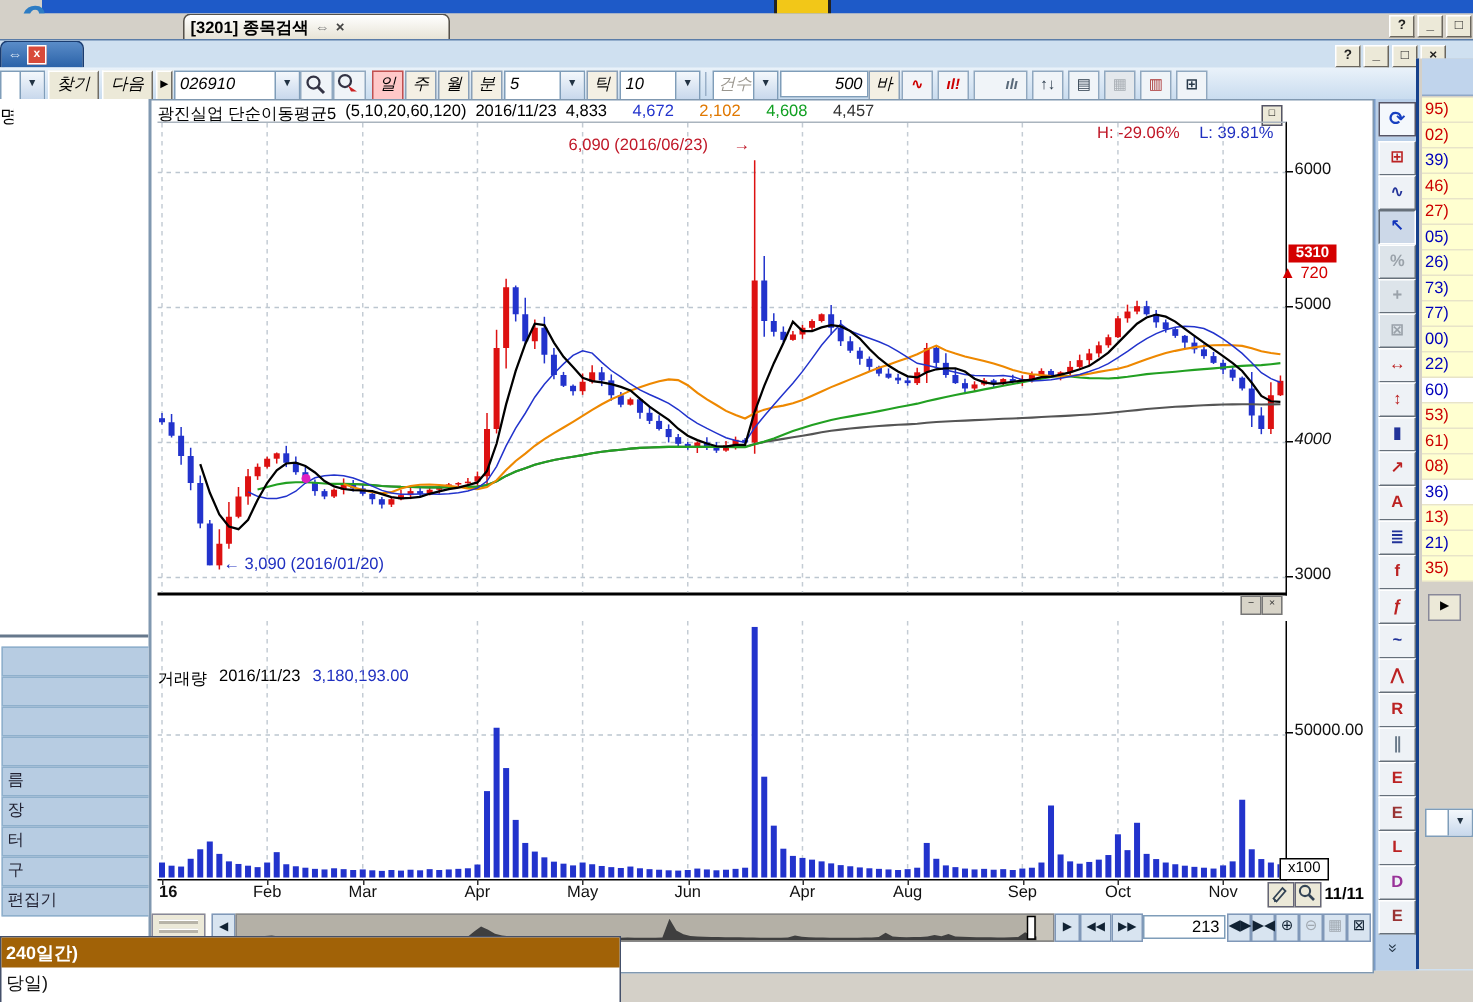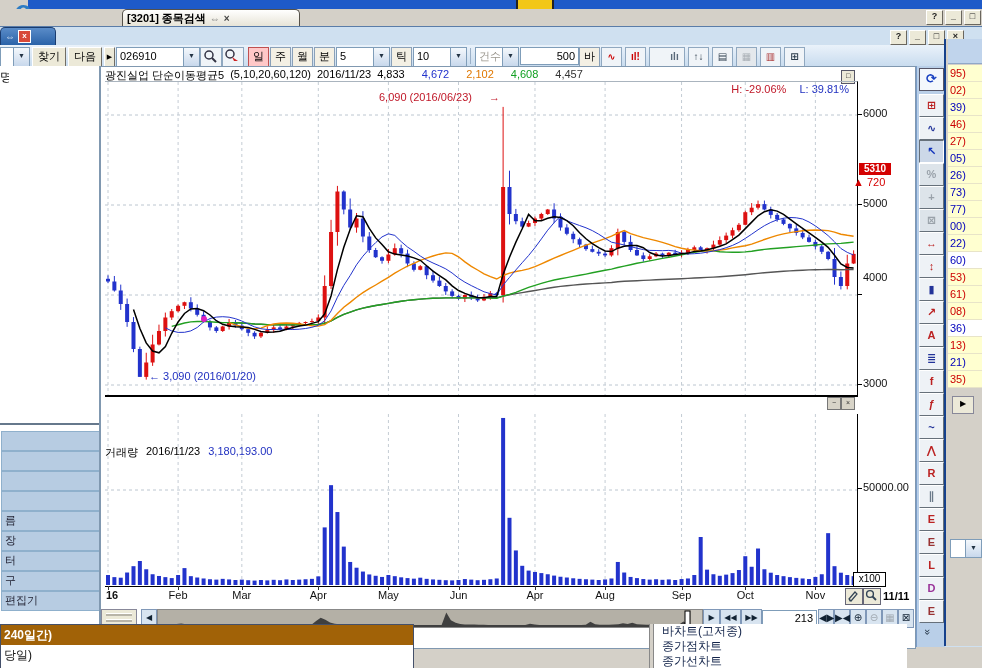--- a/index.html
+++ b/index.html
@@ -24,21 +24,21 @@
   .winbtn{width:15px;height:13px;background:#ece9d8;border:1px solid;border-color:#fff #6a665e #6a665e #fff;
      font-size:9px;line-height:11px;text-align:center;font-weight:bold;color:#222;}
   
   #frontwin{left:0;top:26px;width:982px;height:620px;background:#cfe0f0;border-top:1px solid #5a7ca8;}
   #front-tab{left:0;top:0;width:46px;height:17px;background:linear-gradient(#5a8cc8,#2a62a8);
      border:1px solid #1a3c70;border-bottom:none;border-radius:5px 5px 0 0;display:flex;align-items:center;gap:3px;padding:0 4px;}
   #front-tab .lnk{color:#d8e4f2;font-size:10px;}
   #front-tab .cls{width:11px;height:11px;background:#d84a3a;border:1px solid #fff;color:#fff;font-size:8px;line-height:10px;text-align:center;font-weight:bold;}
   #inner-winbtns{left:890px;top:3px;}
   
-  #tbar{left:0;top:18px;width:960px;height:23px;background:linear-gradient(#eaf2fa,#c6daee);border-bottom:1px solid #8aa8c8;}
+  #tbar{left:0;top:18px;width:960px;height:23px;background:linear-gradient(#eaf2fa,#c6daee);border-bottom:1px solid #8aa8c8;font-style:italic;}
   .tbtn{position:absolute;top:2px;height:18px;background:#ece9d8;border:1px solid;border-color:#fff #716d64 #716d64 #fff;
      text-align:center;line-height:17px;font-size:11px;}
   .flatbtn{position:absolute;top:2px;height:18px;background:#f4f0e4;border:1px solid #8aa0b8;text-align:center;line-height:17px;font-size:11px;}
   .selbtn{background:#ffc8c8;border:1px solid #c05050;}
   .combo{position:absolute;top:2px;height:18px;background:#fff;border:1px solid #7f9db9;display:flex;}
   .combo .val{flex:1;line-height:16px;padding-left:3px;font-size:11px;}
   .combo .dd{width:15px;background:linear-gradient(#f4f8fc,#c8d8ec);border-left:1px solid #7f9db9;font-size:7px;line-height:16px;text-align:center;color:#234;}
   .combo.dis .val{color:#9a968e;}
   .tbinput{position:absolute;top:2px;height:16px;background:#fff;border:1px solid #7f9db9;text-align:right;padding-right:3px;line-height:16px;font-size:11px;}
   #tb-icons{position:absolute;left:601px;top:2px;display:flex;gap:3px;}
@@ -677,21 +677,21 @@
         <div class="navbtn" style="left: 717px; width: 14px; font-size: 10px;">◀▶</div>
         <div class="navbtn" style="left: 733px; width: 14px; font-size: 10px;">▶◀</div>
         <div class="navbtn" style="left: 749px; width: 14px; font-size: 10px;">⊕</div>
         <div class="navbtn dis" style="left: 765px; width: 14px; font-size: 10px;">⊖</div>
         <div class="navbtn dis" style="left: 781px; width: 14px; font-size: 10px;">▦</div>
         <div class="navbtn" style="left: 797px; width: 14px; font-size: 10px;">⊠</div>
         <div class="ylab" style="top: 40px;">6000</div>
         <div class="ytick" style="top: 47px;"></div>
         <div class="ylab" style="top: 130px;">5000</div>
         <div class="ytick" style="top: 137px;"></div>
-        <div class="ylab" style="top: 204px;">4000</div>
+        <div class="ylab" style="top: 220px; font-style: italic;">4000</div>
         <div class="ytick" style="top: 227px;"></div>
         <div class="ylab" style="top: 310px;">3000</div>
         <div class="ytick" style="top: 317px;"></div>
         <div class="ylab" style="top: 414px;">50000.00</div>
         <div class="ytick" style="top: 421px;"></div>
         <div class="xlab" style="left: 5px; text-align: left; font-weight: bold;">16</div>
         <div class="xtick" style="left: 7px;"></div>
         <div class="xlab" style="left: 62.1017px;">Feb</div>
         <div class="xtick" style="left: 77.1017px;"></div>
         <div class="xlab" style="left: 125.831px;">Mar</div>
@@ -768,19 +768,14 @@
       <div class="numrow b w" style="top: 281px;">36)</div>
       <div class="numrow r" style="top: 298px;">13)</div>
       <div class="numrow b" style="top: 315px;">21)</div>
       <div class="numrow r" style="top: 332px;">35)</div>
     </div>
 
   <div class="abs" id="leftlist">
       <div class="llrow sel">240일간)</div>
       <div class="llrow">당일)</div>
     </div>
-  <div class="abs" id="rightlist">
-      <div class="rlrow">바차트(고저종)</div>
-      <div class="rlrow">종가점차트</div>
-      <div class="rlrow">종가선차트</div>
-    </div>
 
 </div>
 
 </body></html>

